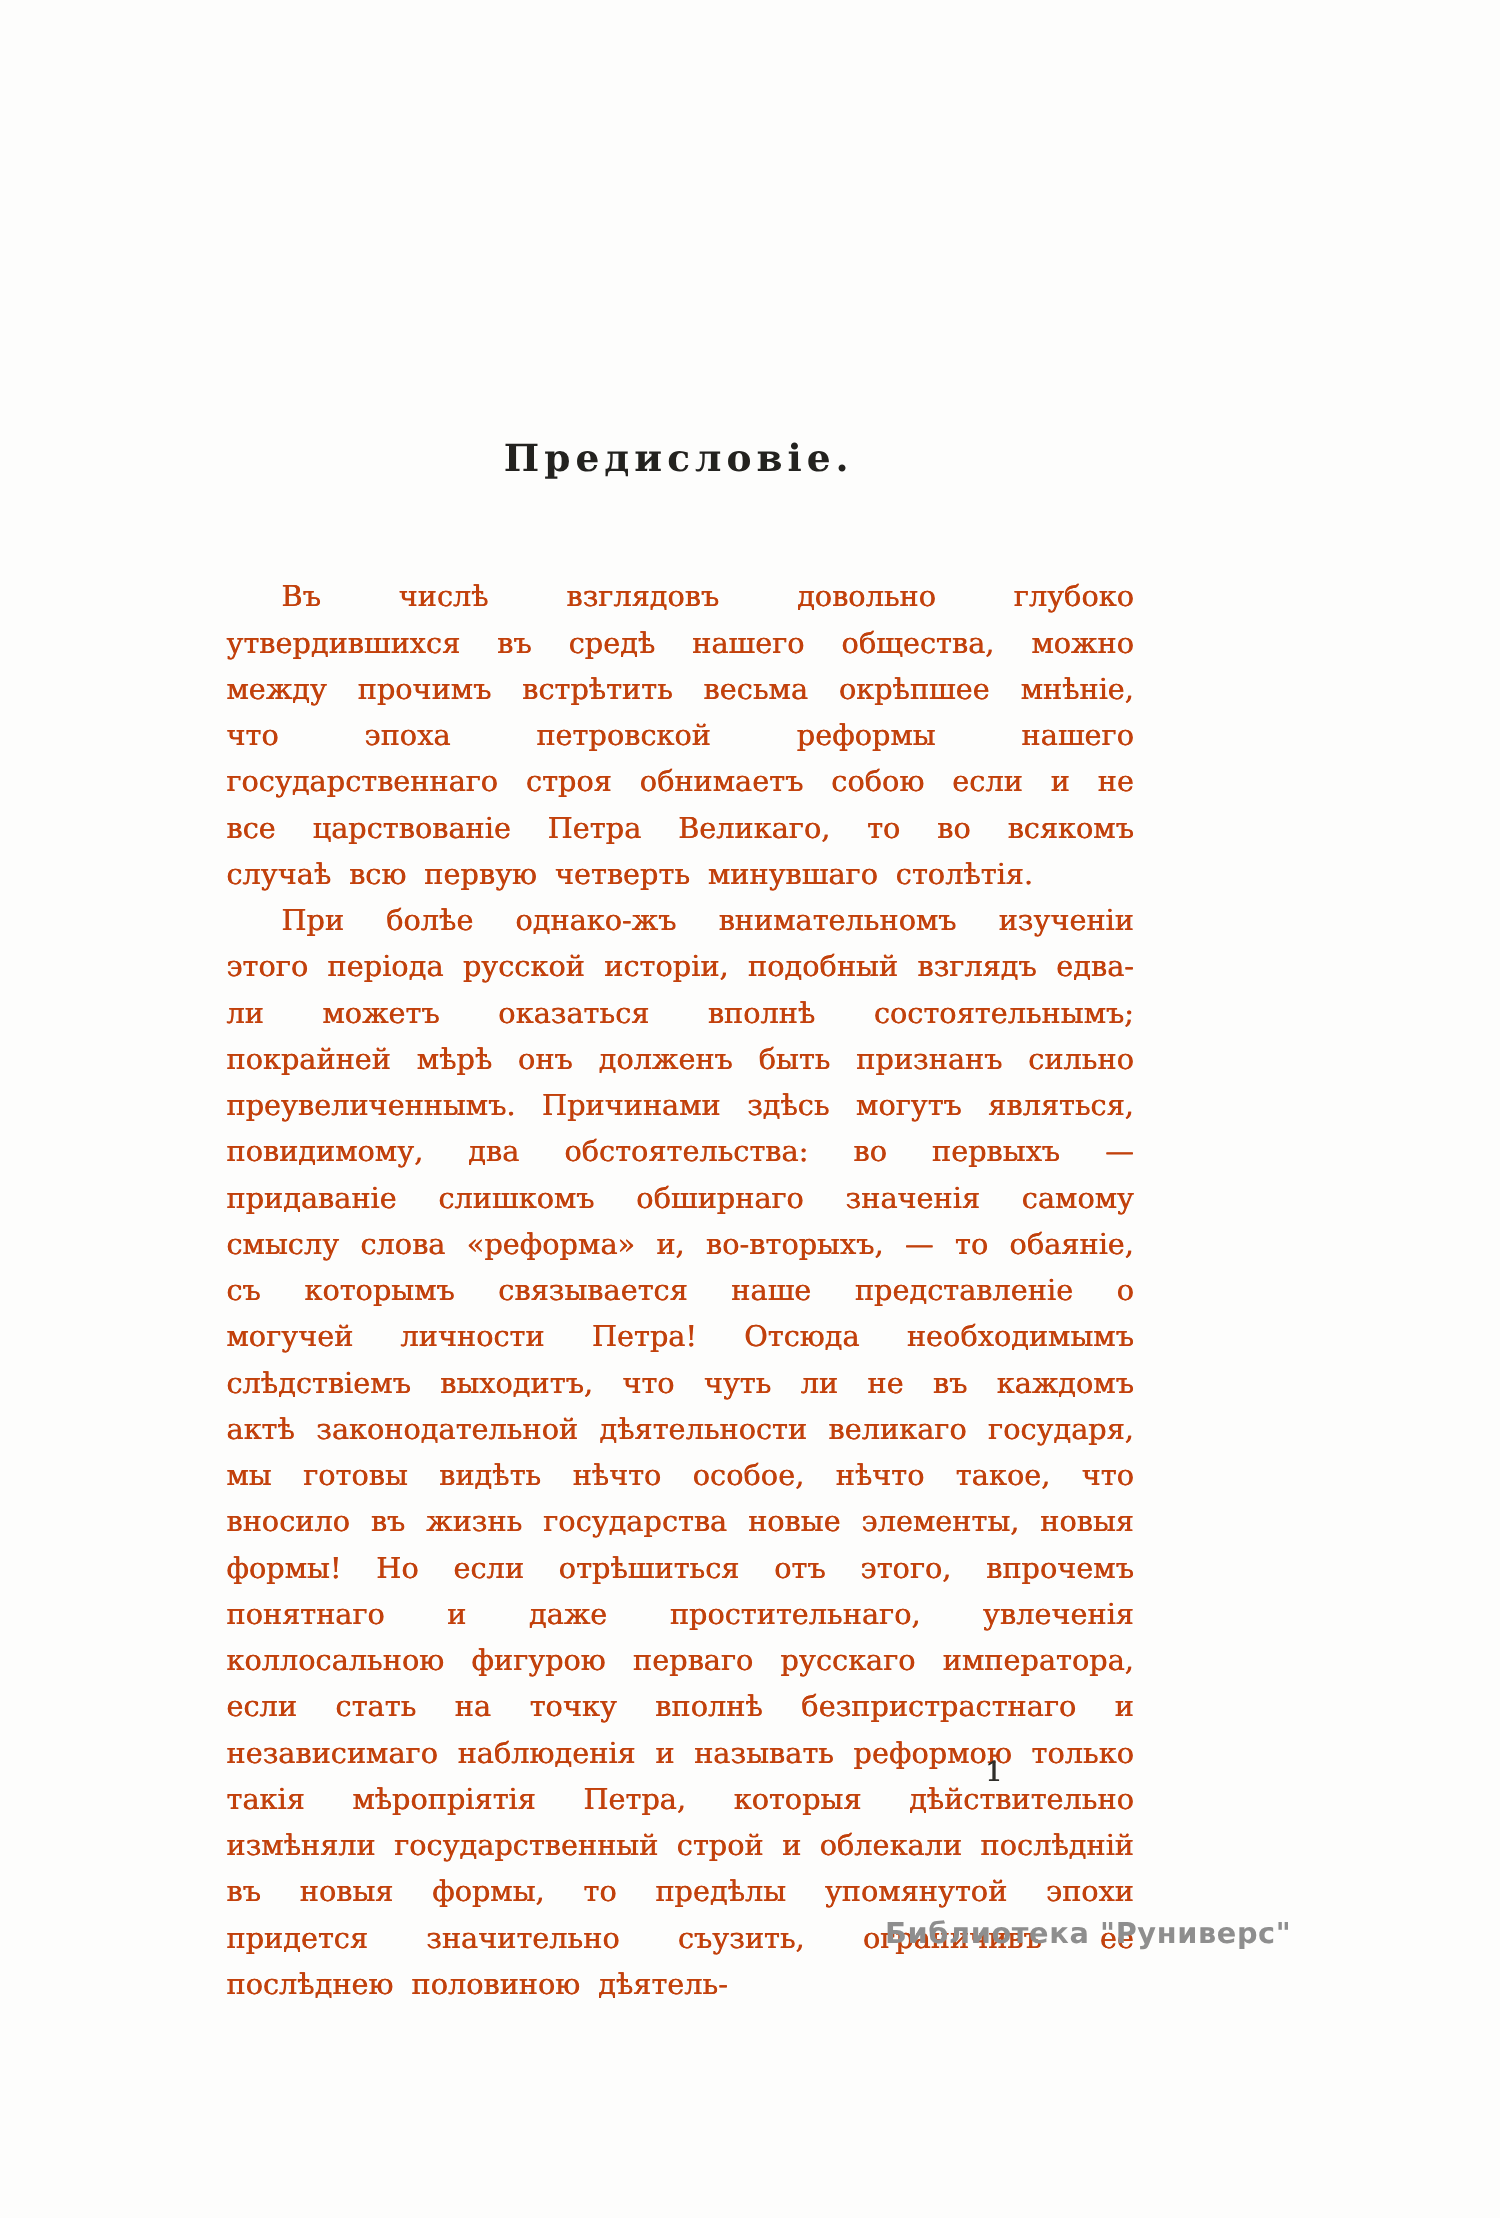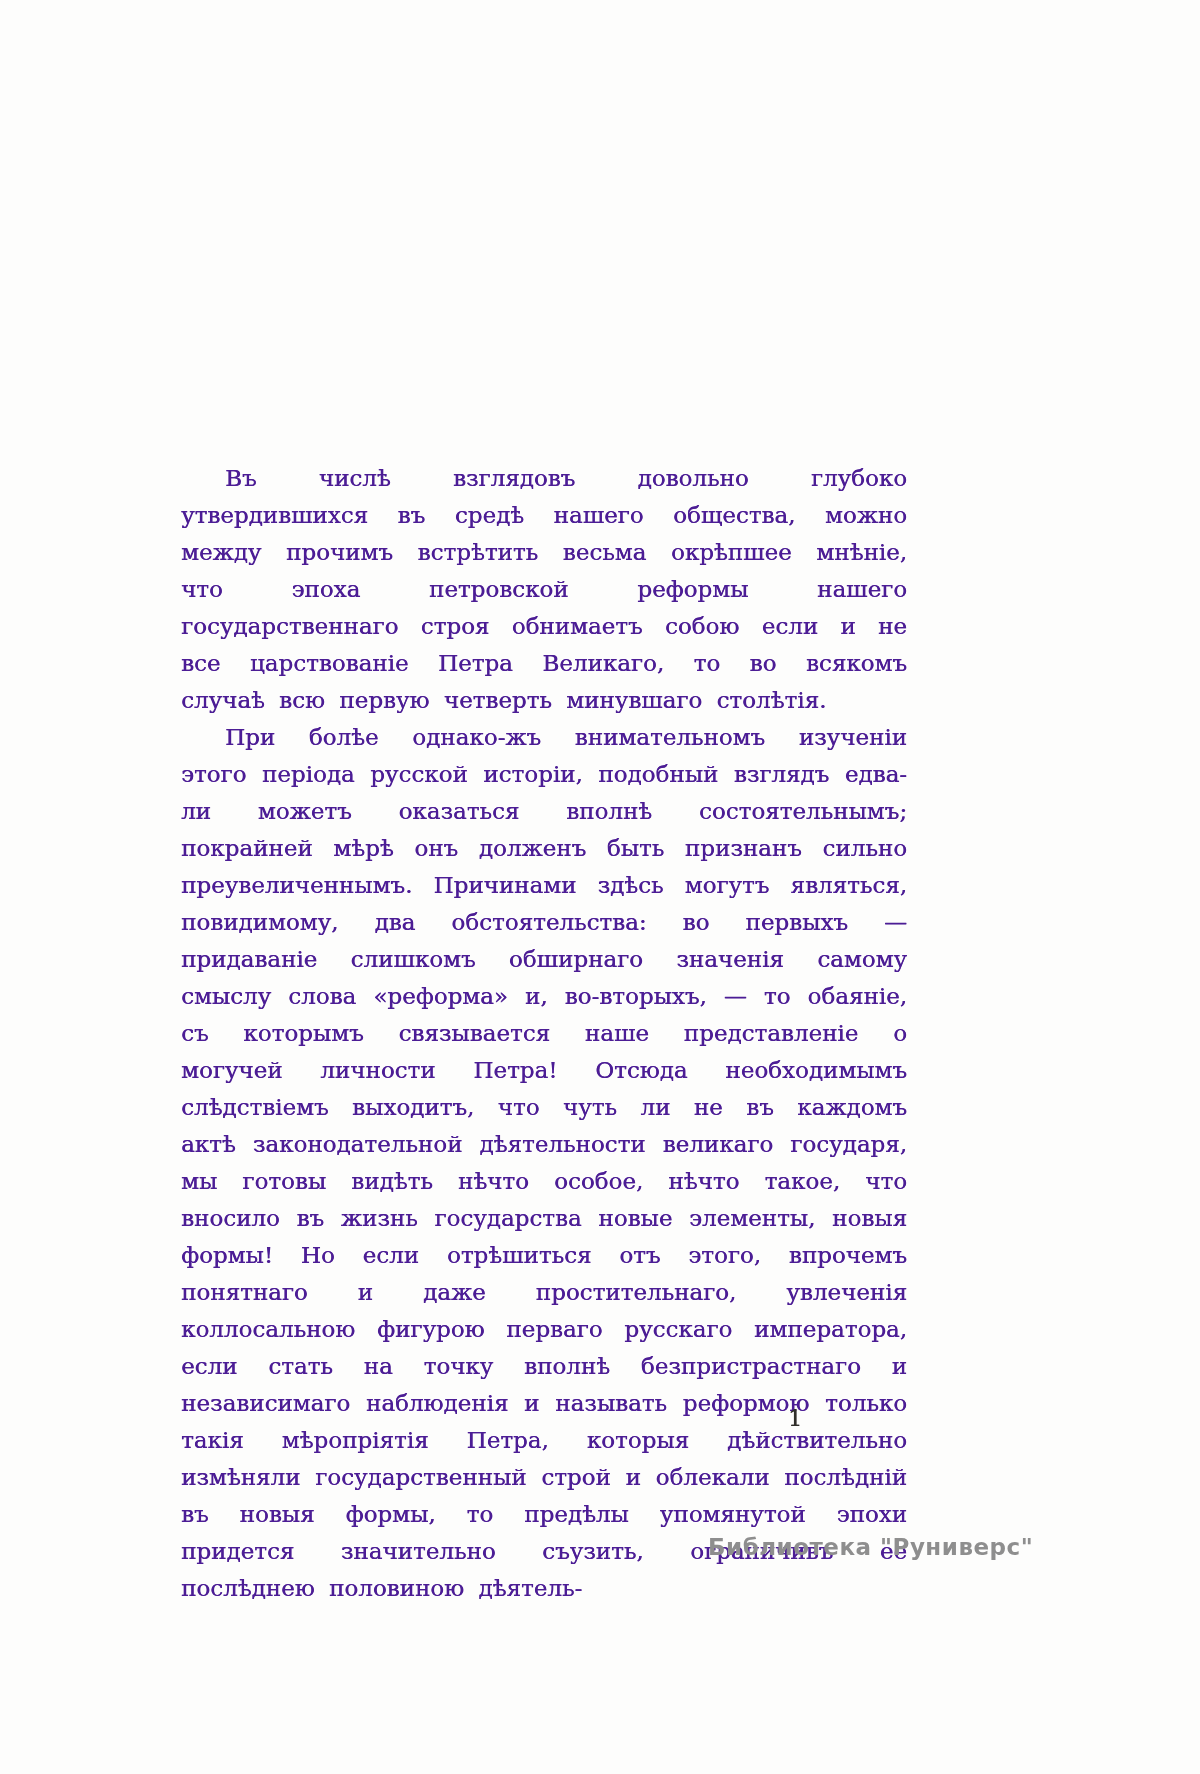--- a/index.html
+++ b/index.html
@@ -29,21 +29,21 @@
     font-size: 30px;
     font-weight: bold;
     letter-spacing: 4px;
     color: #23221f;
   }
   .text-block {
     position: absolute;
     top: 460px;
     left: 181px;
     width: 726px;
-    color: #4c1d95;
+    color: #c2410c;
     font-size: 23px;
     line-height: 37px;
     text-align: justify;
     word-spacing: 7px;
     text-shadow: 0.4px 0 0 currentColor; 
   }
   .para {
     margin: 0;
     text-indent: 44px;
   }
@@ -64,20 +64,21 @@
     font-weight: bold;
     color: #8e8e8e;
     letter-spacing: 0.5px;
   }
 </style>
 </head>
 <body>
 
 <div class="scan-page">
 
+  <h1 class="heading">Предисловіе.</h1>
 
   <div class="text-block">
     <p class="para">Въ числѣ взглядовъ довольно глубоко утвердившихся въ средѣ нашего общества, можно между прочимъ встрѣтить весьма окрѣпшее мнѣніе, что эпоха петровской реформы нашего государственнаго строя обнимаетъ собою если и не все царствованіе Петра Великаго, то во всякомъ случаѣ всю первую четверть минувшаго столѣтія.</p>
     <p class="para">При болѣе однако-жъ внимательномъ изученіи этого періода русской исторіи, подобный взглядъ едва-ли можетъ оказаться вполнѣ состоятельнымъ; покрайней мѣрѣ онъ долженъ быть признанъ сильно преувеличеннымъ. Причинами здѣсь могутъ являться, повидимому, два обстоятельства: во первыхъ — придаваніе слишкомъ обширнаго значенія самому смыслу слова «реформа» и, во-вторыхъ, — то обаяніе, съ которымъ связывается наше представленіе о могучей личности Петра! Отсюда необходимымъ слѣдствіемъ выходитъ, что чуть ли не въ каждомъ актѣ законодательной дѣятельности великаго государя, мы готовы видѣть нѣчто особое, нѣчто такое, что вносило въ жизнь государства новые элементы, новыя формы! Но если отрѣшиться отъ этого, впрочемъ понятнаго и даже простительнаго, увлеченія коллосальною фигурою перваго русскаго императора, если стать на точку вполнѣ безпристрастнаго и независимаго наблюденія и называть реформою только такія мѣропріятія Петра, которыя дѣйствительно измѣняли государственный строй и облекали послѣдній въ новыя формы, то предѣлы упомянутой эпохи придется значительно съузить, ограничивъ ее послѣднею половиною дѣятель-</p>
   </div>
 
   <div class="page-number">1</div>
 
   <div class="watermark">Библиотека "Руниверс"</div>
 

